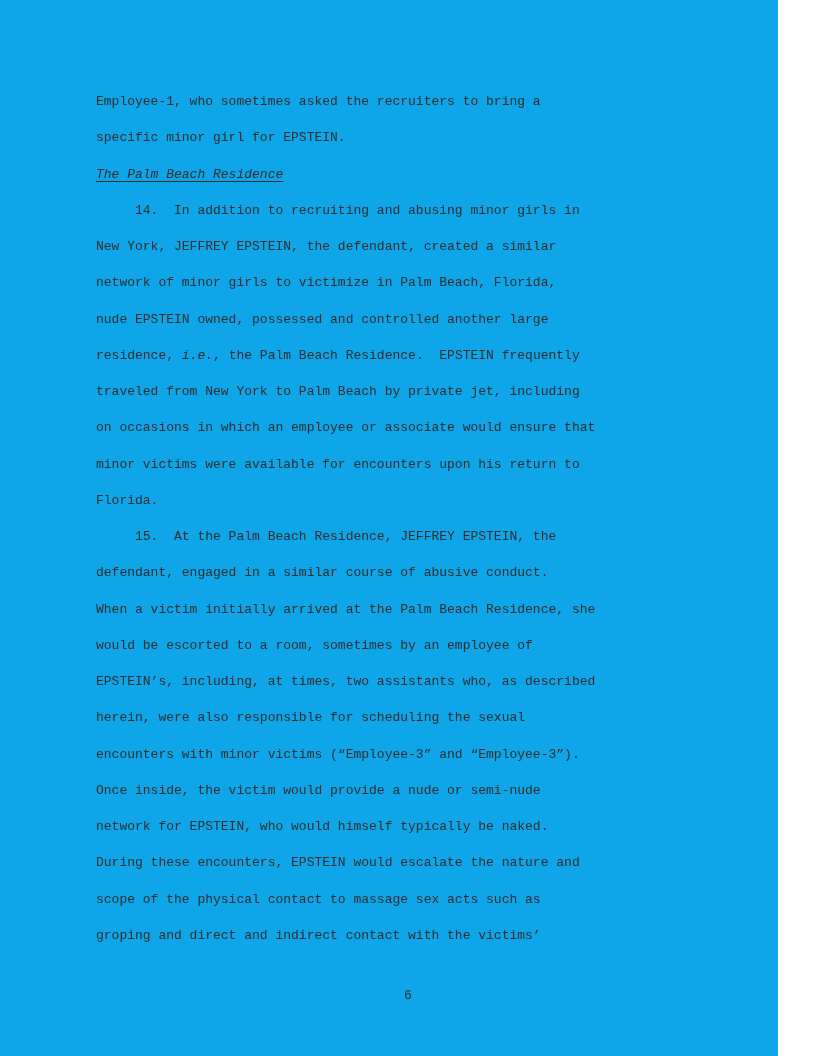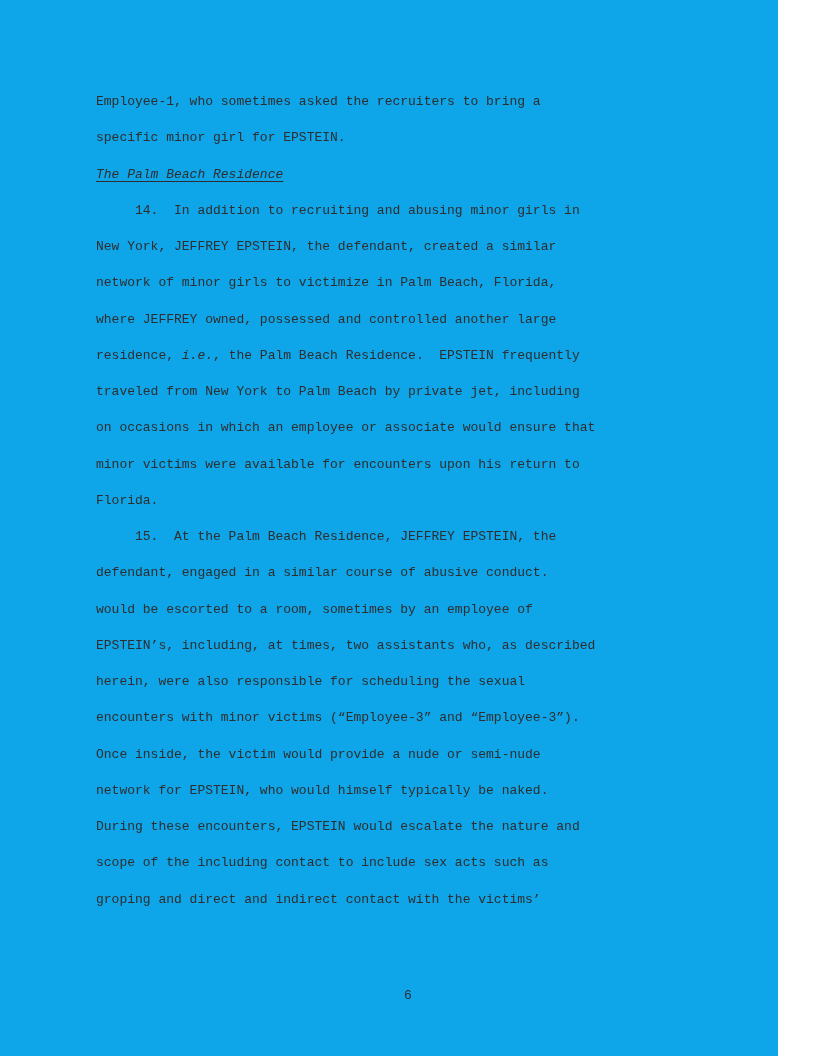--- a/index.html
+++ b/index.html
@@ -53,32 +53,33 @@
 <body>
 
 <div class="page">
   <div class="content">
     <div class="line">Employee-1, who sometimes asked the recruiters to bring a</div>
     <div class="line">specific minor girl for EPSTEIN.</div>
     <div class="line center"><span class="heading">The Palm Beach Residence</span></div>
     <div class="line">     14.  In addition to recruiting and abusing minor girls in</div>
     <div class="line">New York, JEFFREY EPSTEIN, the defendant, created a similar</div>
     <div class="line">network of minor girls to victimize in Palm Beach, Florida,</div>
-    <div class="line">where JEFFREY owned, possessed and controlled another large</div>
+    <div class="line">nude EPSTEIN owned, possessed and controlled another large</div>
     <div class="line"><span>residence, </span><span class="italic">i.e.</span><span>, the Palm Beach Residence.  EPSTEIN frequently</span></div>
     <div class="line">traveled from New York to Palm Beach by private jet, including</div>
     <div class="line">on occasions in which an employee or associate would ensure that</div>
     <div class="line">minor victims were available for encounters upon his return to</div>
     <div class="line">Florida.</div>
     <div class="line">     15.  At the Palm Beach Residence, JEFFREY EPSTEIN, the</div>
     <div class="line">defendant, engaged in a similar course of abusive conduct.</div>
+    <div class="line">When a victim initially arrived at the Palm Beach Residence, she</div>
     <div class="line">would be escorted to a room, sometimes by an employee of</div>
     <div class="line">EPSTEIN’s, including, at times, two assistants who, as described</div>
     <div class="line">herein, were also responsible for scheduling the sexual</div>
     <div class="line">encounters with minor victims (“Employee-3” and “Employee-3”).</div>
     <div class="line">Once inside, the victim would provide a nude or semi-nude</div>
     <div class="line">network for EPSTEIN, who would himself typically be naked.</div>
     <div class="line">During these encounters, EPSTEIN would escalate the nature and</div>
-    <div class="line">scope of the including contact to include sex acts such as</div>
+    <div class="line">scope of the physical contact to massage sex acts such as</div>
     <div class="line">groping and direct and indirect contact with the victims’</div>
   </div>
   <div class="footer">6</div>
 </div>
 
 </body></html>

